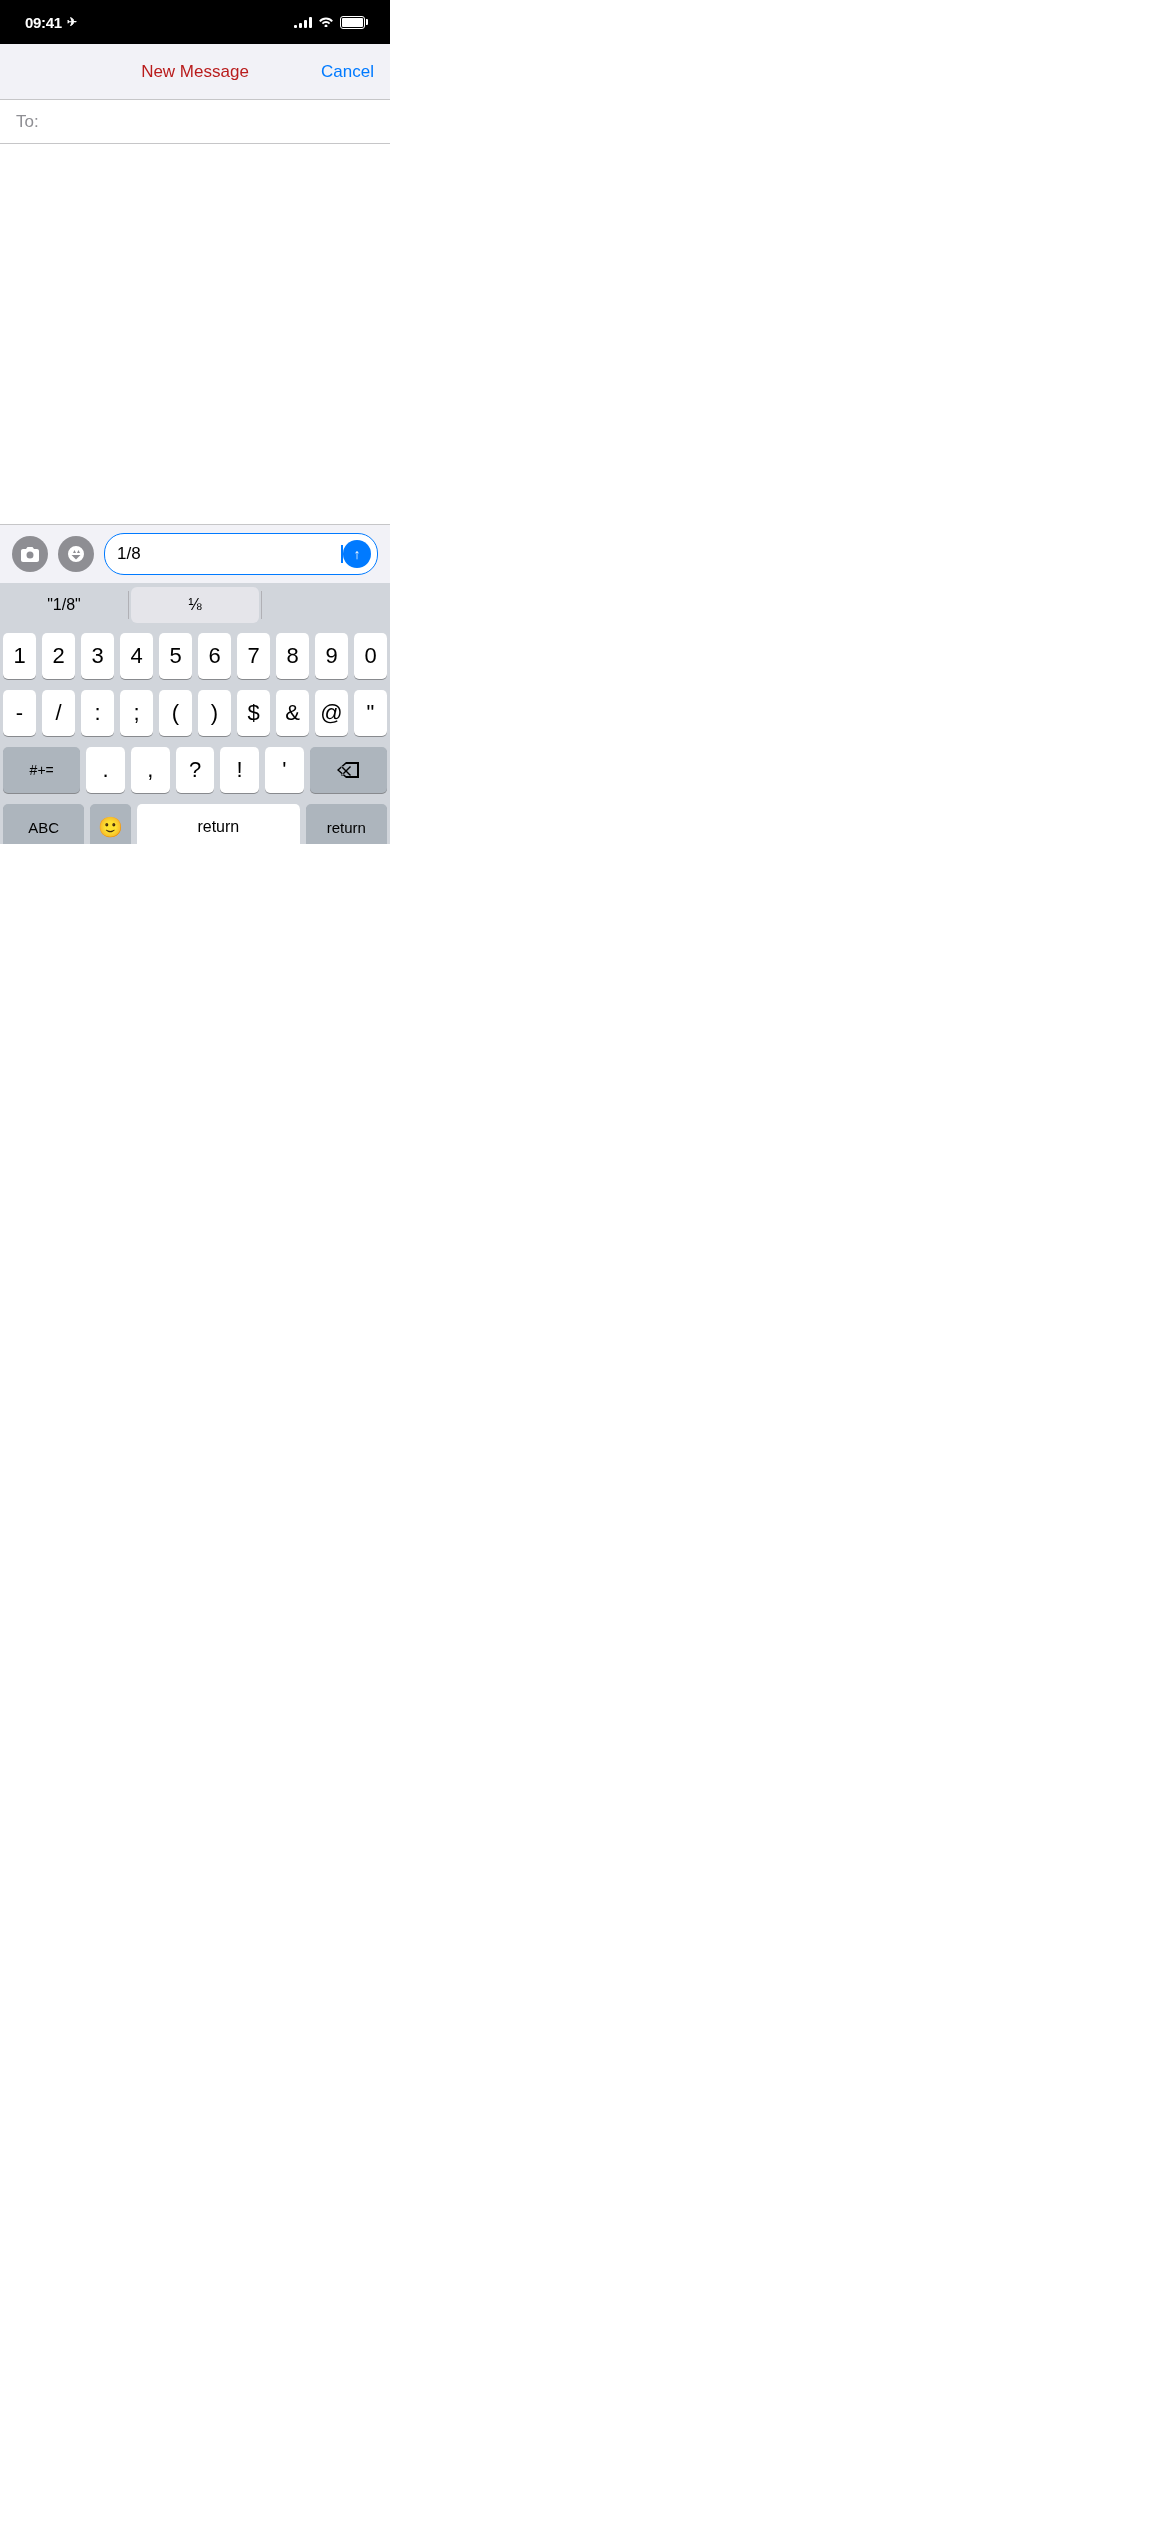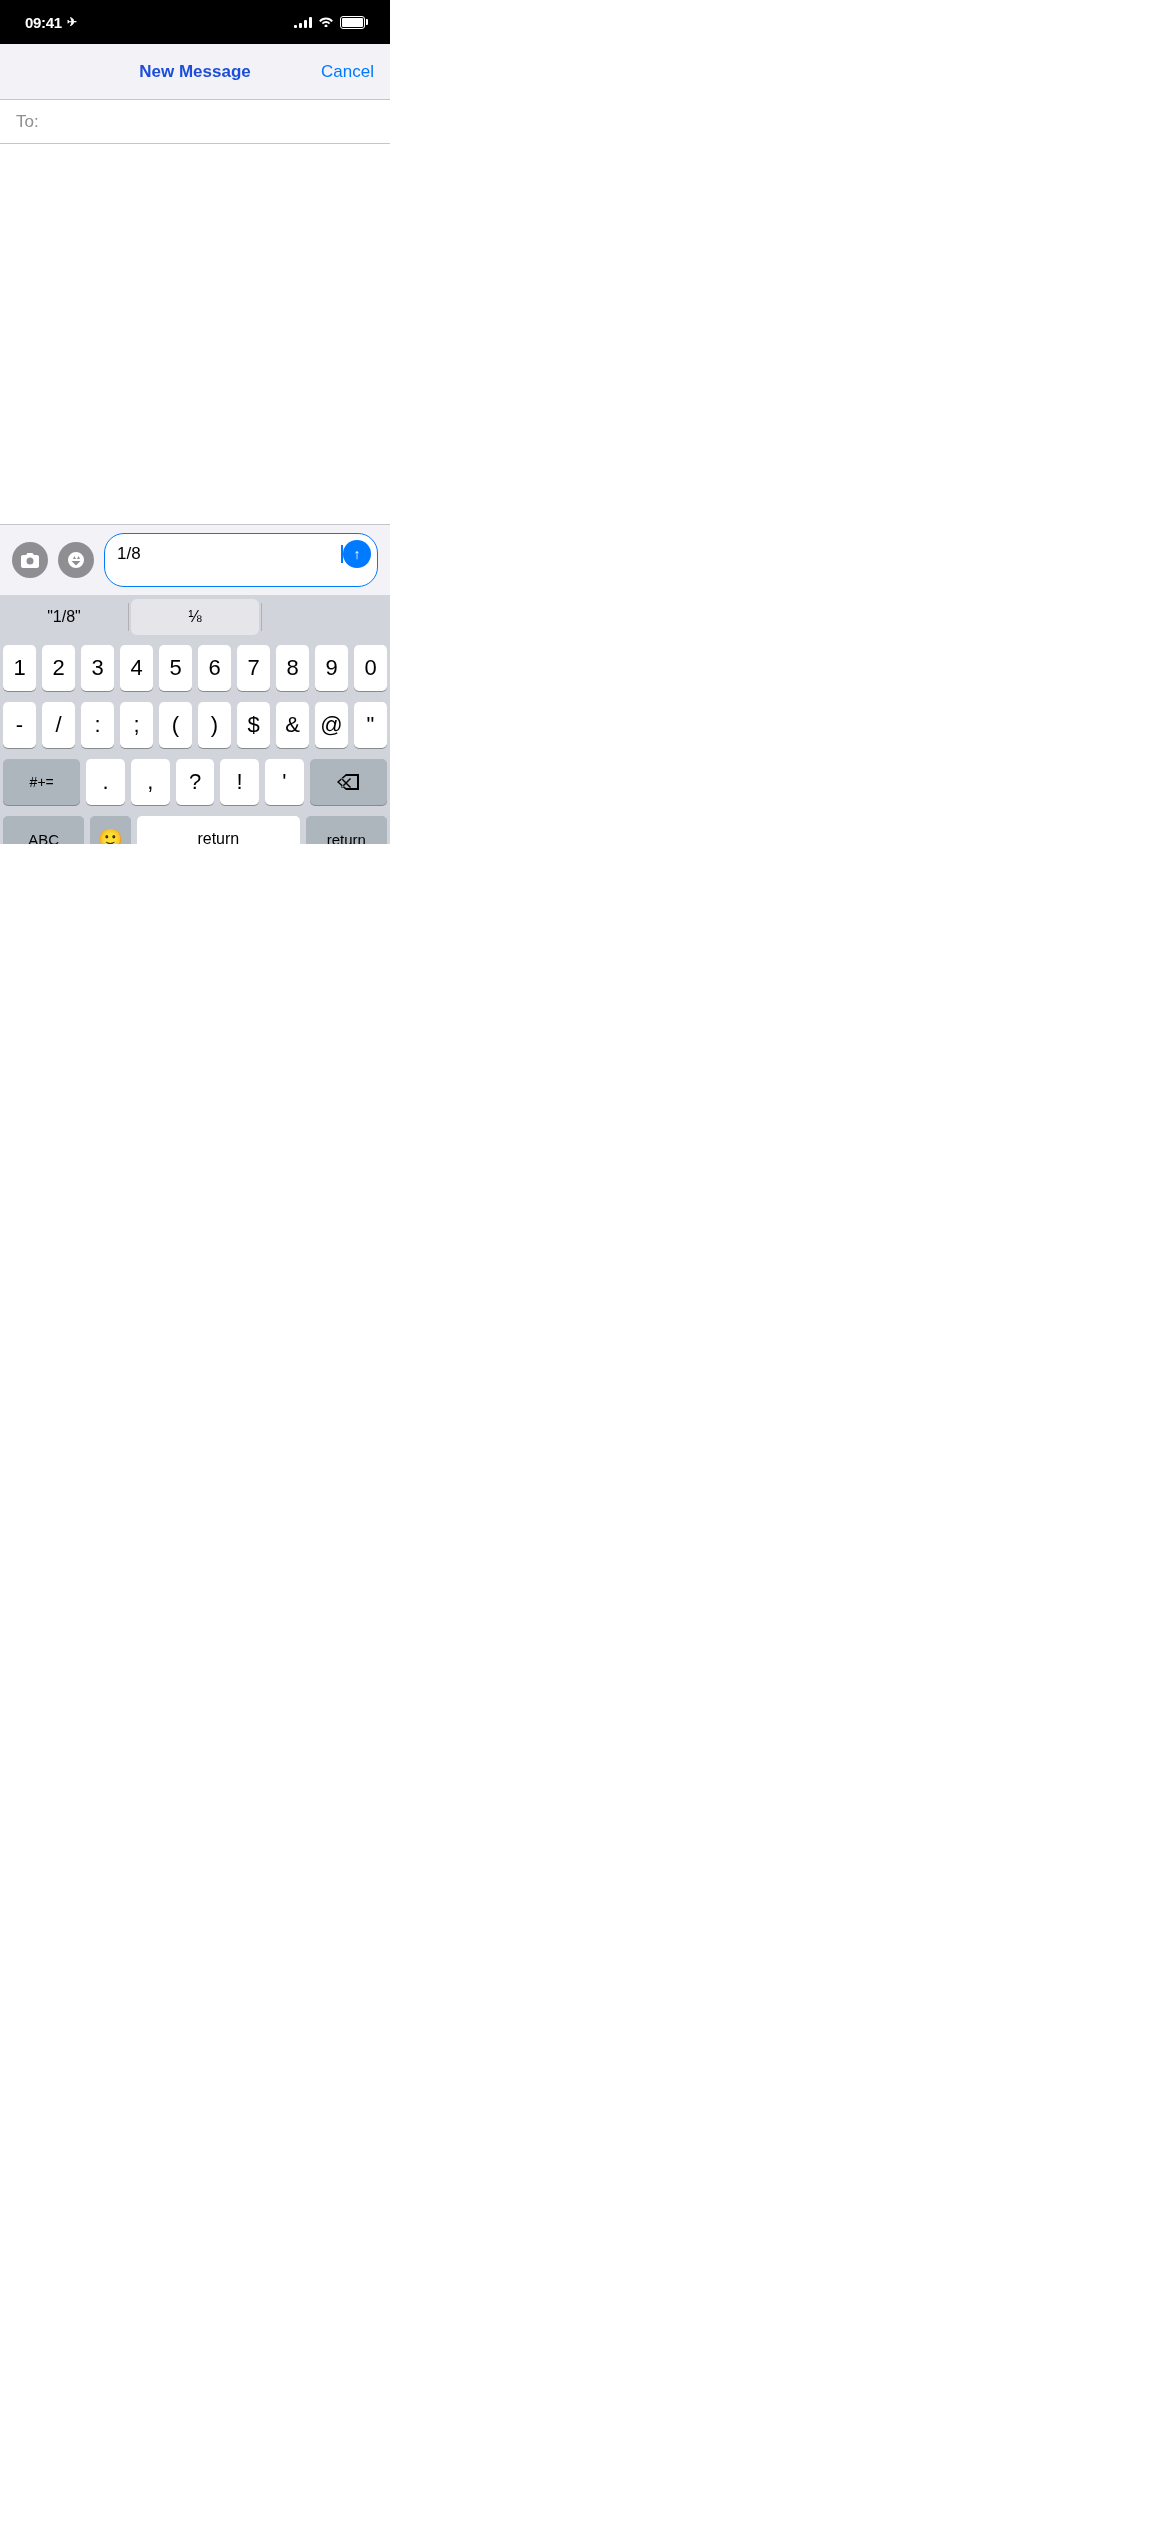--- a/index.html
+++ b/index.html
@@ -93,22 +93,22 @@
       height: 56px;
       display: flex;
       align-items: center;
       justify-content: center;
       position: relative;
       border-bottom: 1px solid #c6c6c8;
     }
 
     .nav-title {
       font-size: 17px;
-      font-weight: 700;
-      color: #1d4ed8;
+      font-weight: 400;
+      color: #b91c1c;
     }
 
     .nav-cancel {
       position: absolute;
       right: 16px;
       font-size: 17px;
       color: #007aff;
       font-weight: 400;
       cursor: pointer;
     }
@@ -179,21 +179,21 @@
       font-weight: 600;
     }
 
     .message-input-container {
       flex: 1;
       display: flex;
       align-items: center;
       background: #fff;
       border: 1.5px solid #007aff;
       border-radius: 20px;
-      padding: 6px 6px 18px 12px;
+      padding: 6px 6px 6px 12px;
       min-height: 36px;
     }
 
     .send-button {
       width: 28px;
       height: 28px;
       background: #007aff;
       border-radius: 50%;
       display: flex;
       align-items: center;

